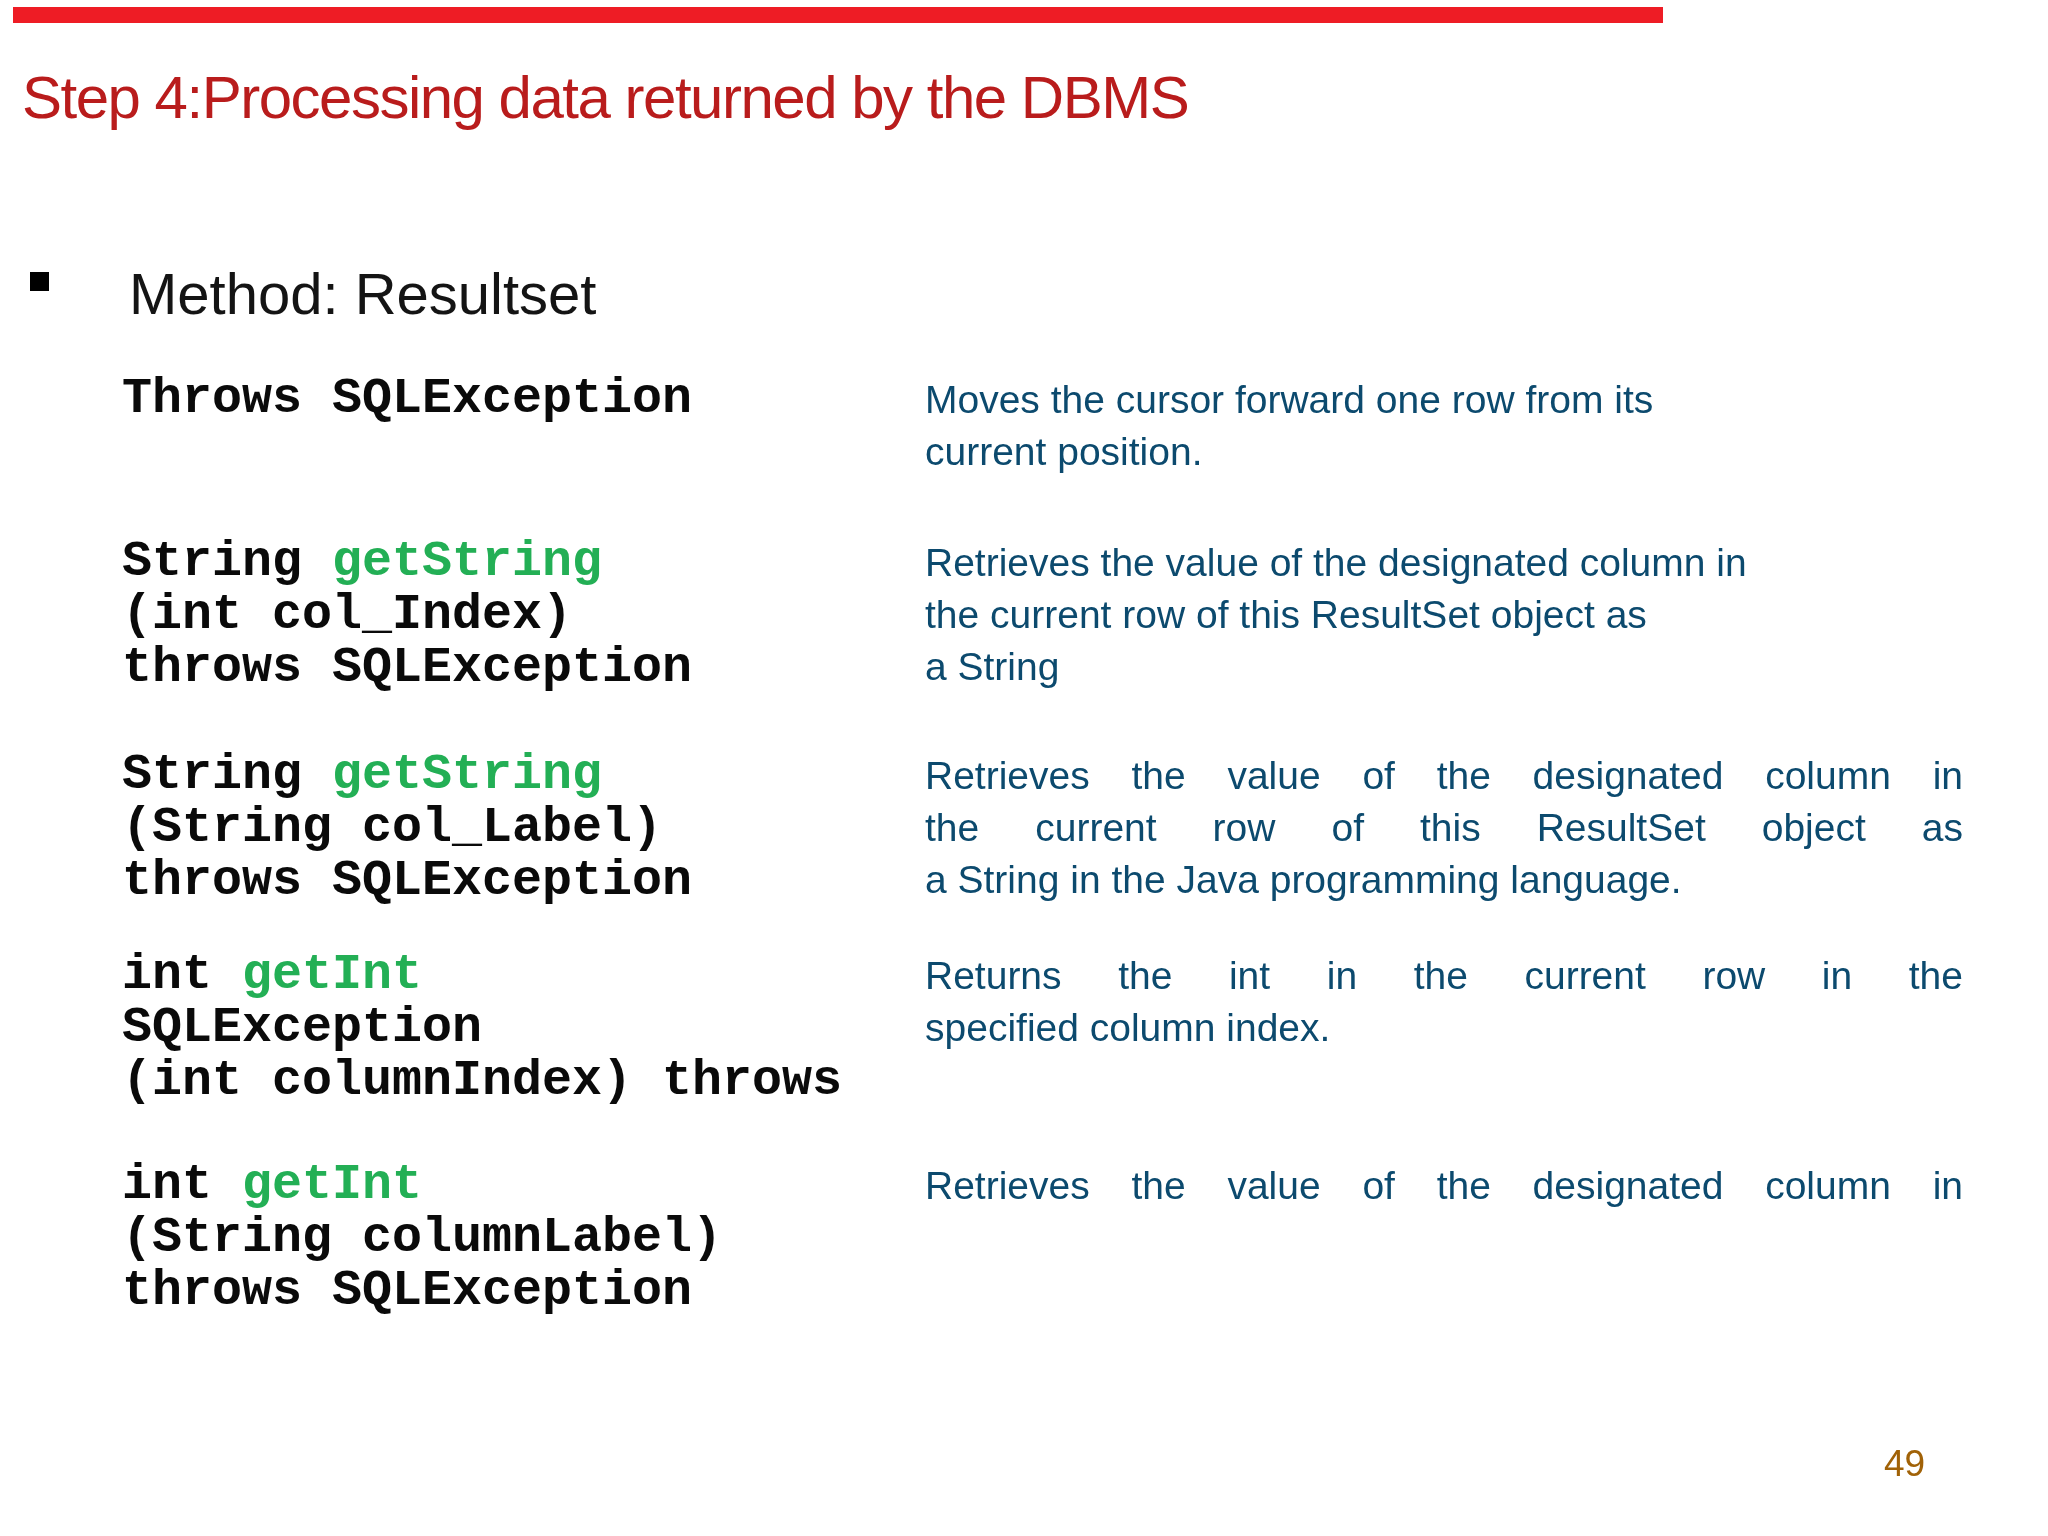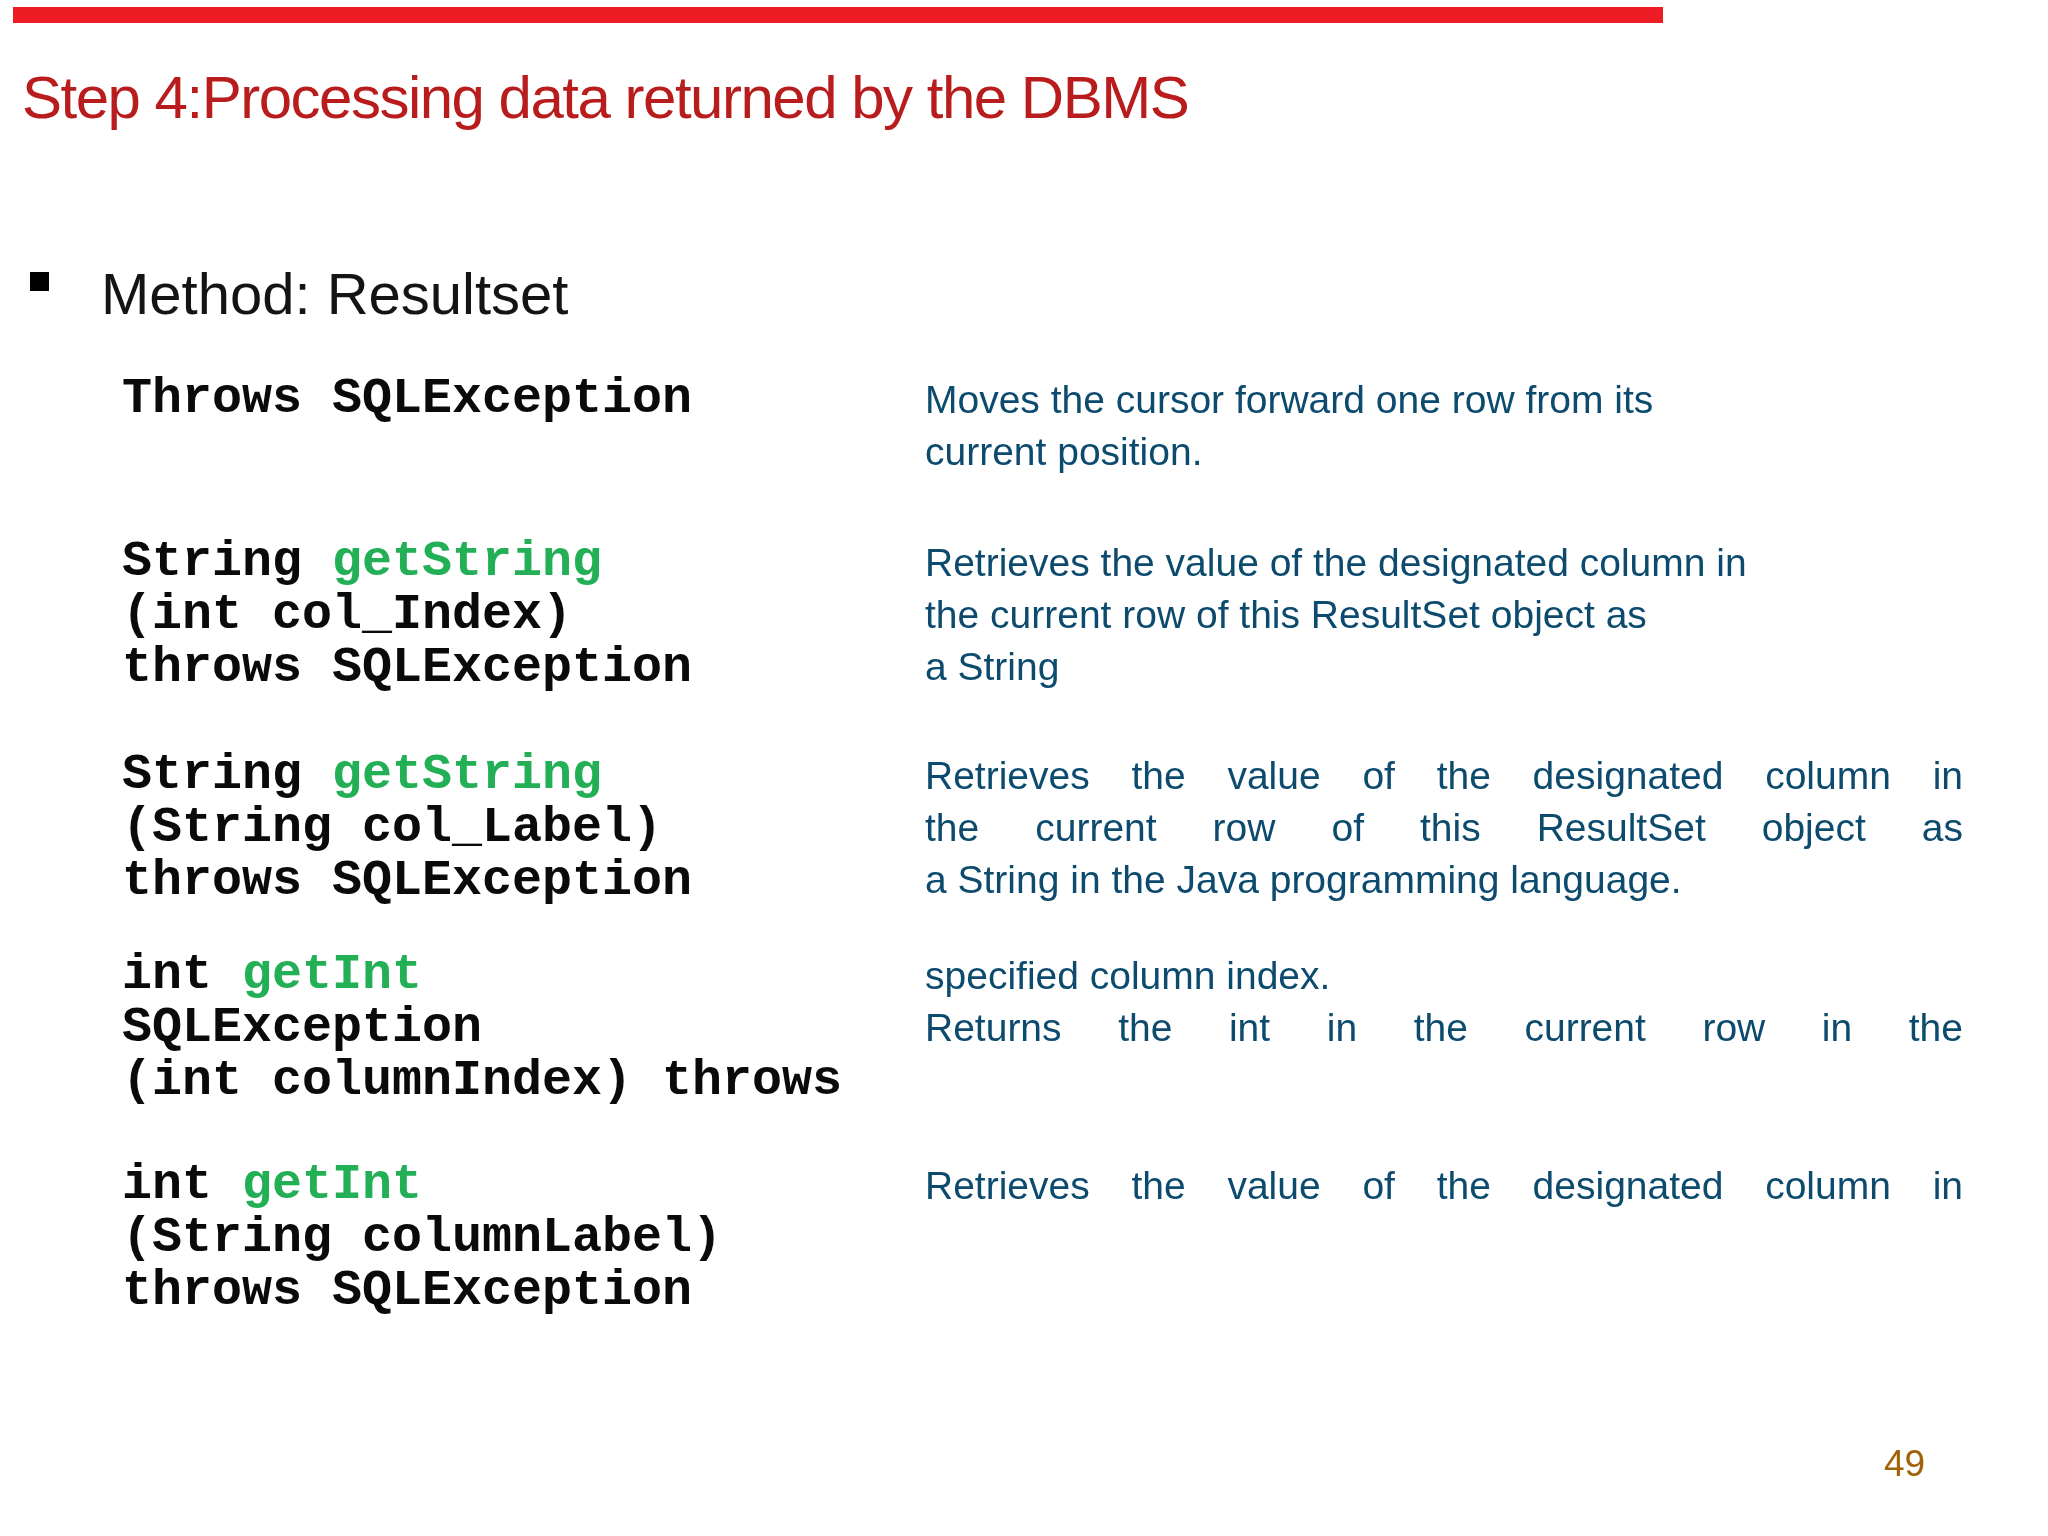--- a/index.html
+++ b/index.html
@@ -18,21 +18,21 @@
   }
   .slide-title{
     position:absolute;left:22px;top:64px;
     font-size:60px;line-height:1.12;
     letter-spacing:-1.5px;
     color:#b91c1c;
     white-space:nowrap;
   }
   .bullet-row{
     position:absolute;left:30px;top:258px;
-    display:flex;align-items:flex-start;
+    display:flex;align-items:flex-start;gap:28px;
   }
   .bullet-square{
     width:19px;height:19px;background:#000;
     margin-top:14px;margin-right:52px;
     flex:0 0 auto;
   }
   .bullet-label{
     font-size:58px;line-height:1.25;color:#141414;
   }
   .method-table{position:absolute;left:0;top:0;width:2048px;}
@@ -99,22 +99,22 @@
       <div class="code-block"><div class="code-line"><span>String </span><span class="code-green">getString</span></div><div class="code-line"><span>(String col_Label)</span></div><div class="code-line"><span>throws SQLException</span></div></div>
       <div class="desc-block">
         <div class="desc-line stretch">Retrieves the value of the designated column in</div>
         <div class="desc-line stretch">the current row of this ResultSet object as</div>
         <div class="desc-line">a String in the Java programming language.</div>
       </div>
     </div>
     <div class="method-row">
       <div class="code-block"><div class="code-line"><span>int </span><span class="code-green">getInt</span></div><div class="code-line"><span>SQLException</span></div><div class="code-line"><span>(int columnIndex) throws</span></div></div>
       <div class="desc-block">
+        <div class="desc-line stretch">Returns the int in the current row in the</div>
         <div class="desc-line">specified column index.</div>
-        <div class="desc-line stretch">Returns the int in the current row in the</div>
       </div>
     </div>
     <div class="method-row">
       <div class="code-block"><div class="code-line"><span>int </span><span class="code-green">getInt</span></div><div class="code-line"><span>(String columnLabel)</span></div><div class="code-line"><span>throws SQLException</span></div></div>
       <div class="desc-block">
         <div class="desc-line stretch">Retrieves the value of the designated column in</div>
       </div>
     </div>
   </div>
 

